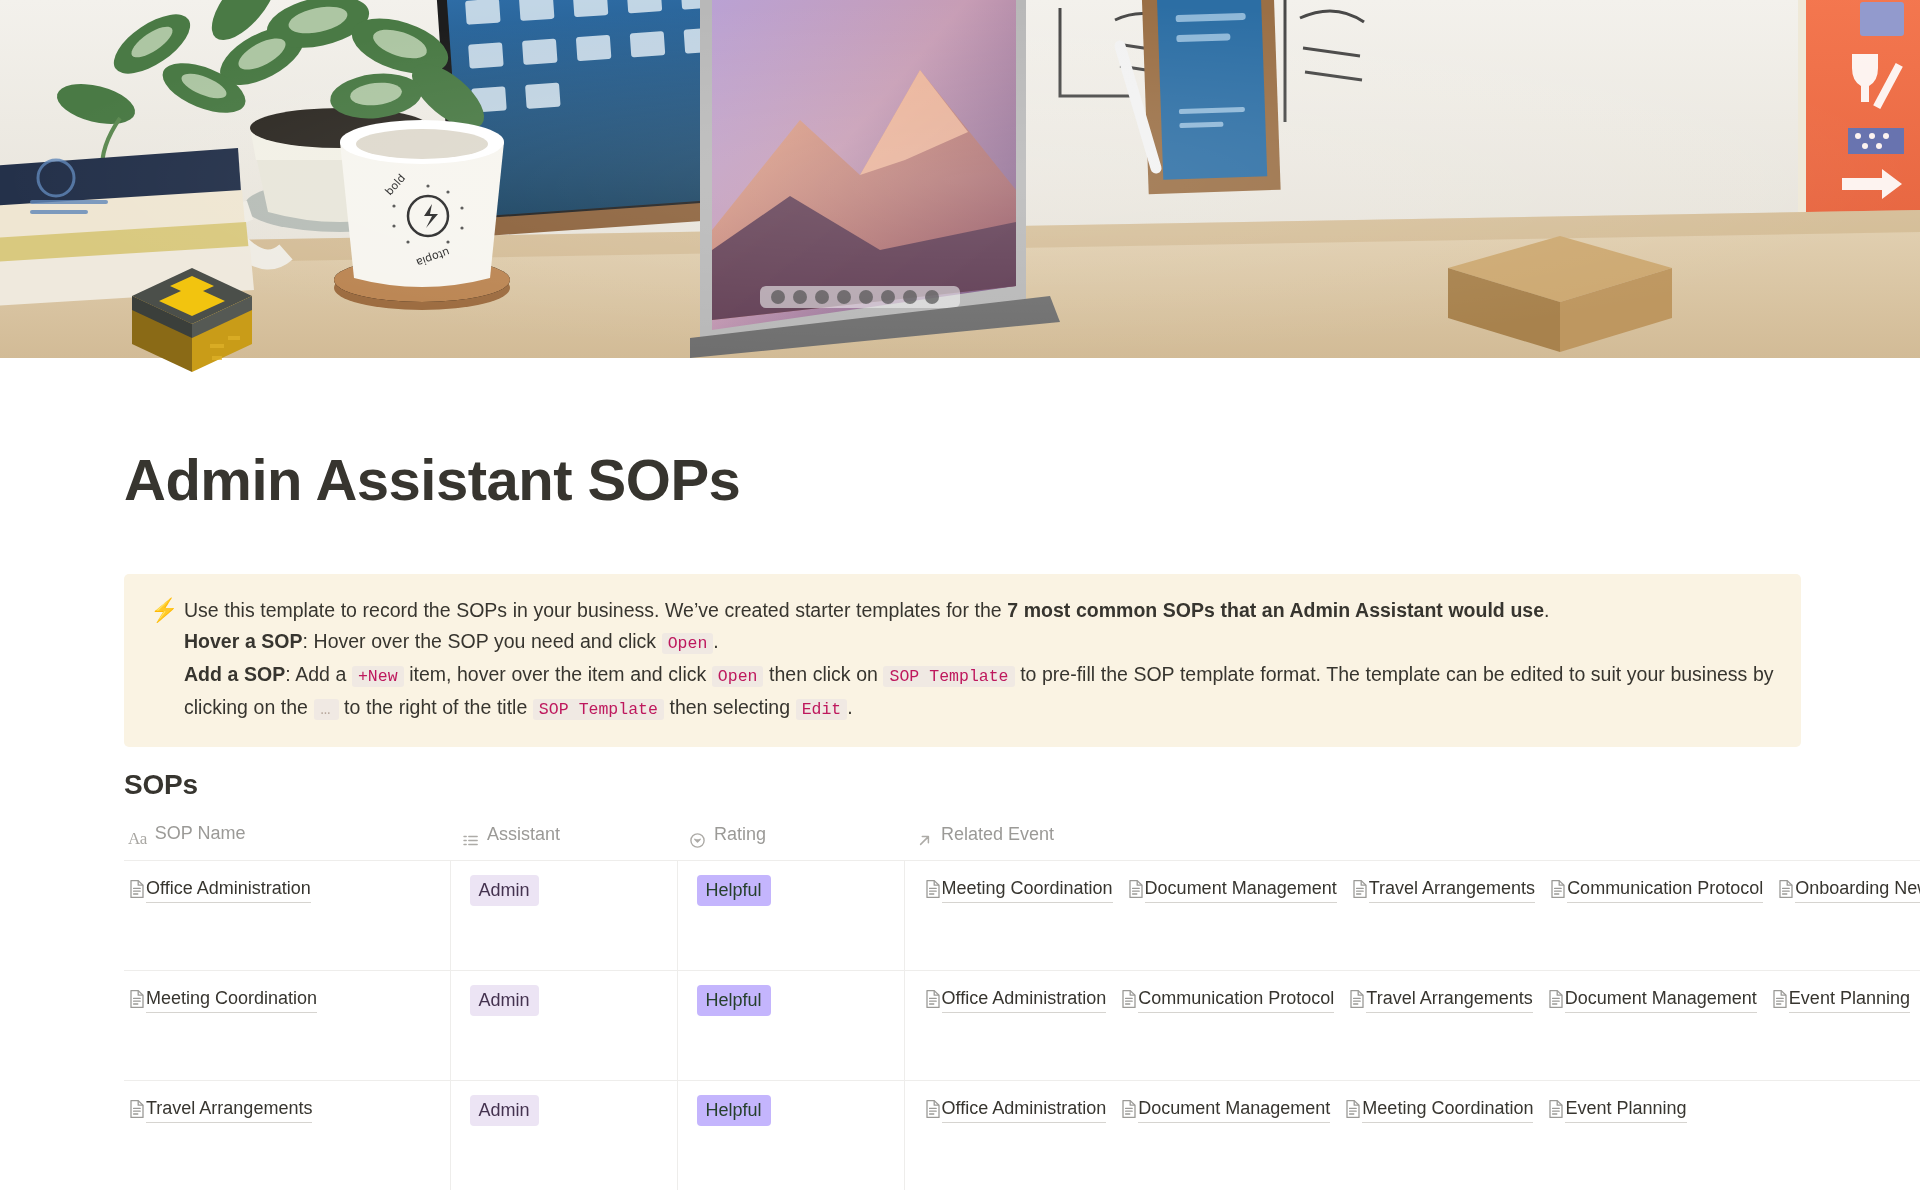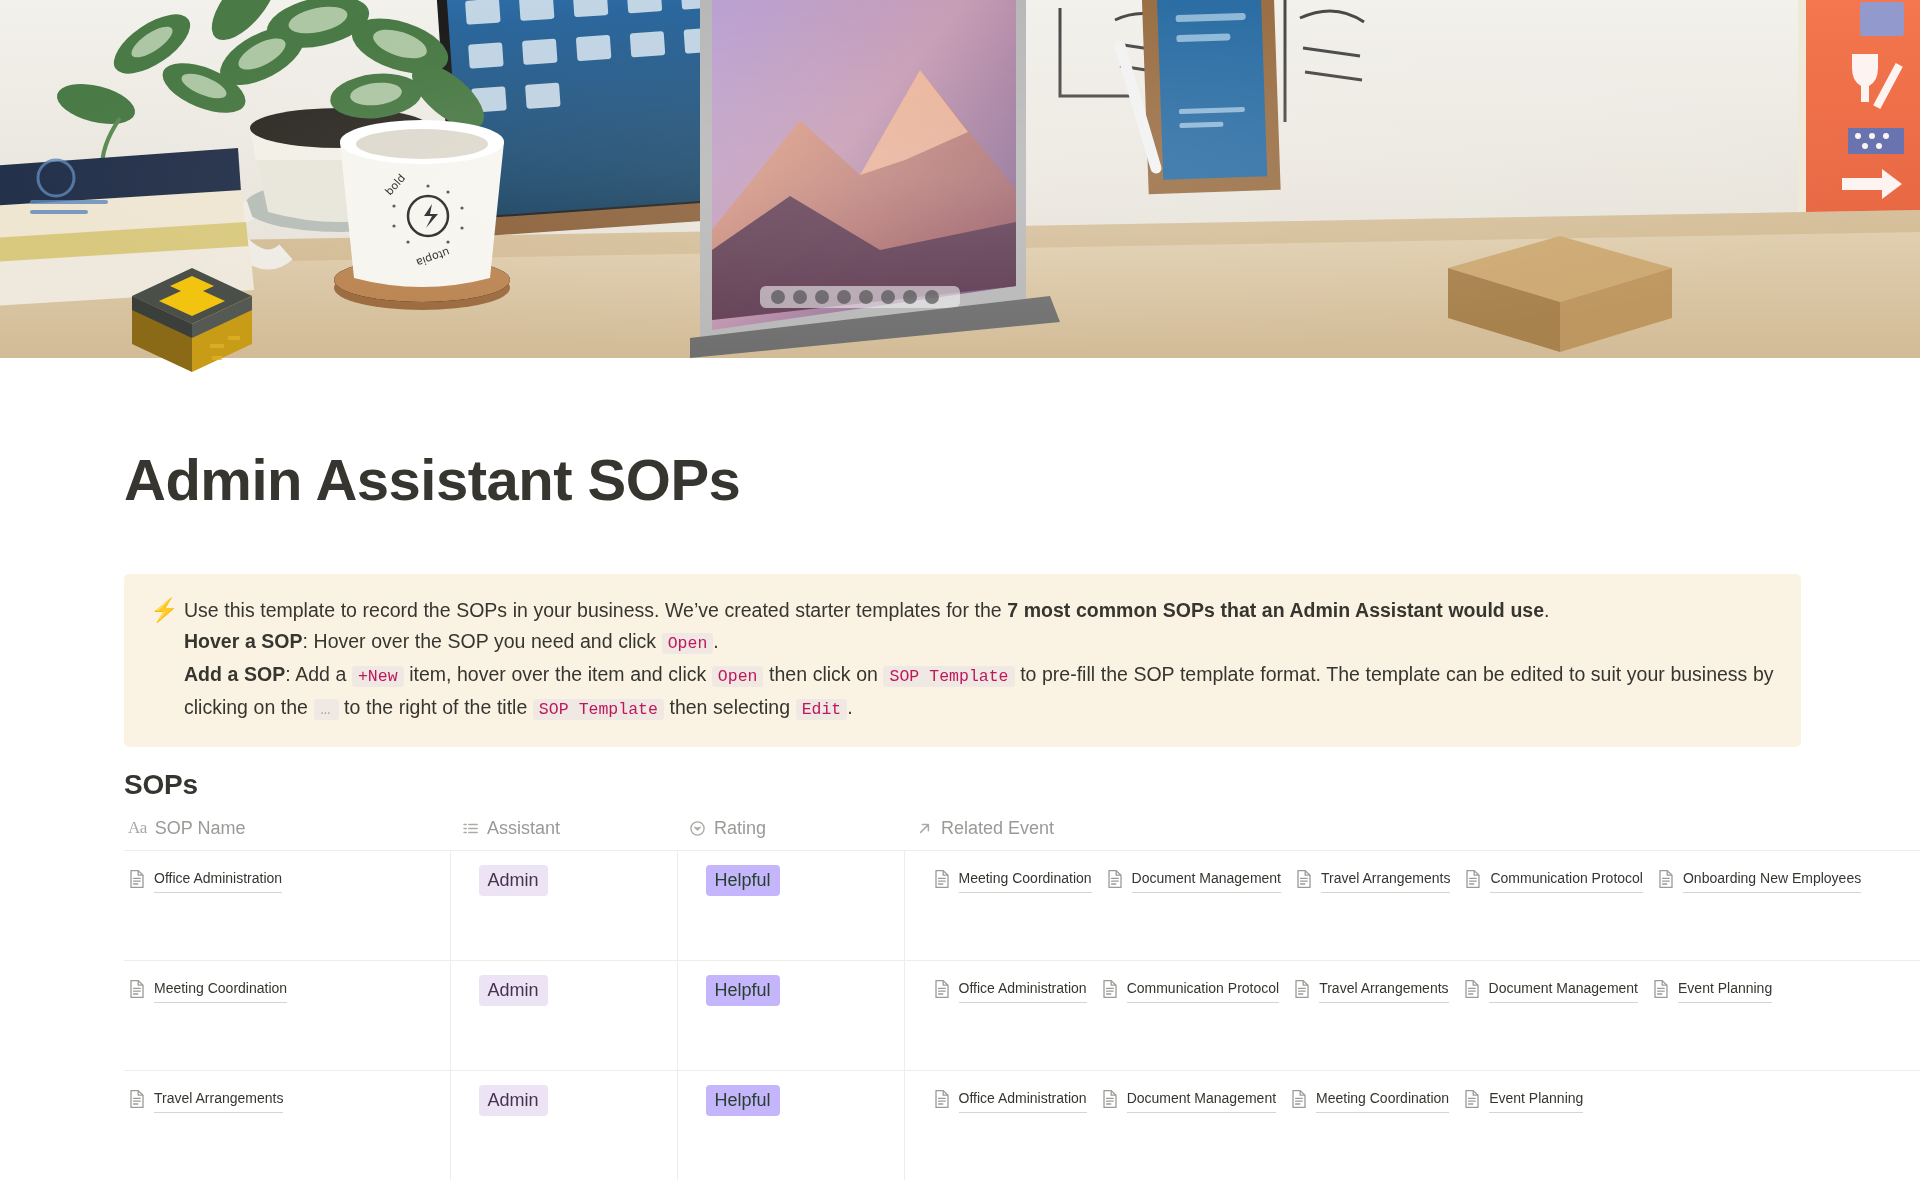--- a/index.html
+++ b/index.html
@@ -141,44 +141,43 @@
   .table th {
     text-align: left;
     font-weight: normal;
     font-size: 18px;
     color: #9b9a97;
     padding: 0 0 11px 0;
     vertical-align: bottom;
   }
   .th-inner { display:flex; align-items:center; gap:8px; padding-left: 12px; }
   .th-inner.first { padding-left: 4px; }
-  .col-icon { color:#adaba7; display:flex; align-items:center; flex:0 0 auto; }
+  .col-icon { color:#adaba7; display:flex; align-items:center; flex:0 0 auto;margin-top:11px; }
   .col-icon.aa {
     font-family:"Liberation Serif", serif;
     font-size:17px;
     letter-spacing:-0.5px;
     color:#a9a7a3;
   }
 
   .table td {
     border-top: 1px solid #eeedeb;
     vertical-align: top;
     padding: 14px 0 0 0;
     height: 110px;
   }
   .table tr.row td.sep { border-left: 1px solid #eeedeb; }
 
-  .cell-pad { padding-left: 28px; }
+  .cell-pad { padding-left: 19px; }
   .cell-pad.first { padding-left: 4px; }
 
   .page-link {
     display: inline-flex;
     align-items: center;
-    gap: 8px;
-    font-size: 14px;
+    font-size: 18px;
     color: #37352f;
     line-height: 26px;
     margin-right: 14px;
     white-space: nowrap;
   }
   .page-link .lbl {
     border-bottom: 1px solid #d6d4d0;
     padding-bottom: 1px;
   }
   .doc-icon { flex:0 0 auto; display:block; }

